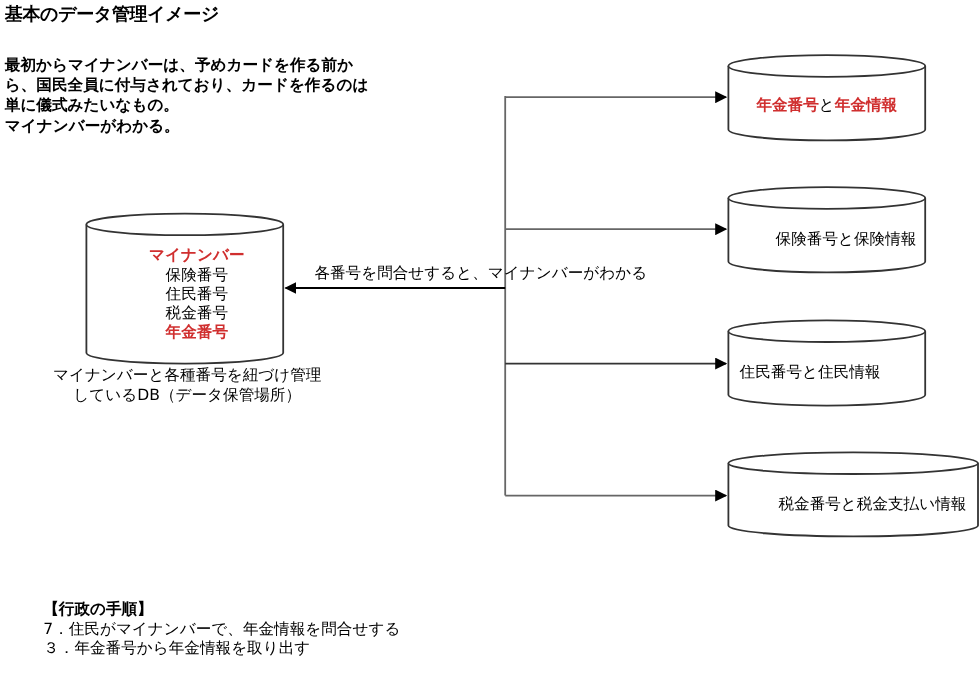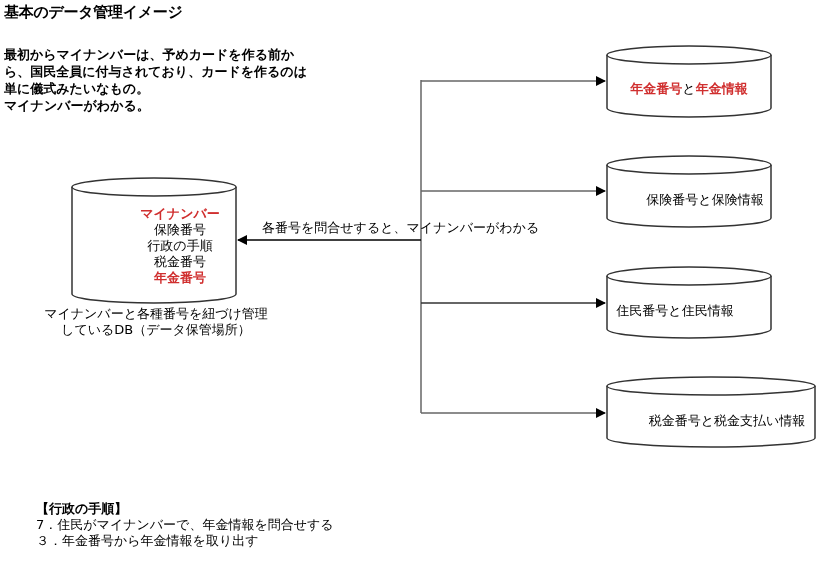--- a/index.html
+++ b/index.html
@@ -79,24 +79,24 @@
   <g>
     <path d="M607,276 L607,329 A82,9 0 0 0 771,329 L771,276" fill="#ffffff" stroke="#333333" stroke-width="1.5"></path>
     <ellipse cx="689" cy="276" rx="82" ry="9" fill="#ffffff" stroke="#333333" stroke-width="1.5"></ellipse>
   </g>
   <g>
     <path d="M607,386 L607,438 A104,9 0 0 0 815,438 L815,386" fill="#ffffff" stroke="#333333" stroke-width="1.5"></path>
     <ellipse cx="711" cy="386" rx="104" ry="9" fill="#ffffff" stroke="#333333" stroke-width="1.5"></ellipse>
   </g>
 </svg>
 
-<div class="cyl-text" style="left:88px; top:206px; width:184px;">
+<div class="cyl-text" style="left:72px; top:206px; width:184px;">
   <div class="red" style="color: rgb(208, 47, 47);">マイナンバー</div>
   <div>保険番号</div>
-  <div>行政の手順</div>
+  <div>住民番号</div>
   <div>税金番号</div>
   <div class="red" style="color: rgb(208, 47, 47);">年金番号</div>
 </div>
 
 <div class="abs db-caption">
   <div>マイナンバーと各種番号を紐づけ管理</div>
   <div>しているDB（データ保管場所）</div>
 </div>
 
 <div class="abs query-label">各番号を問合せすると、マイナンバーがわかる</div>

